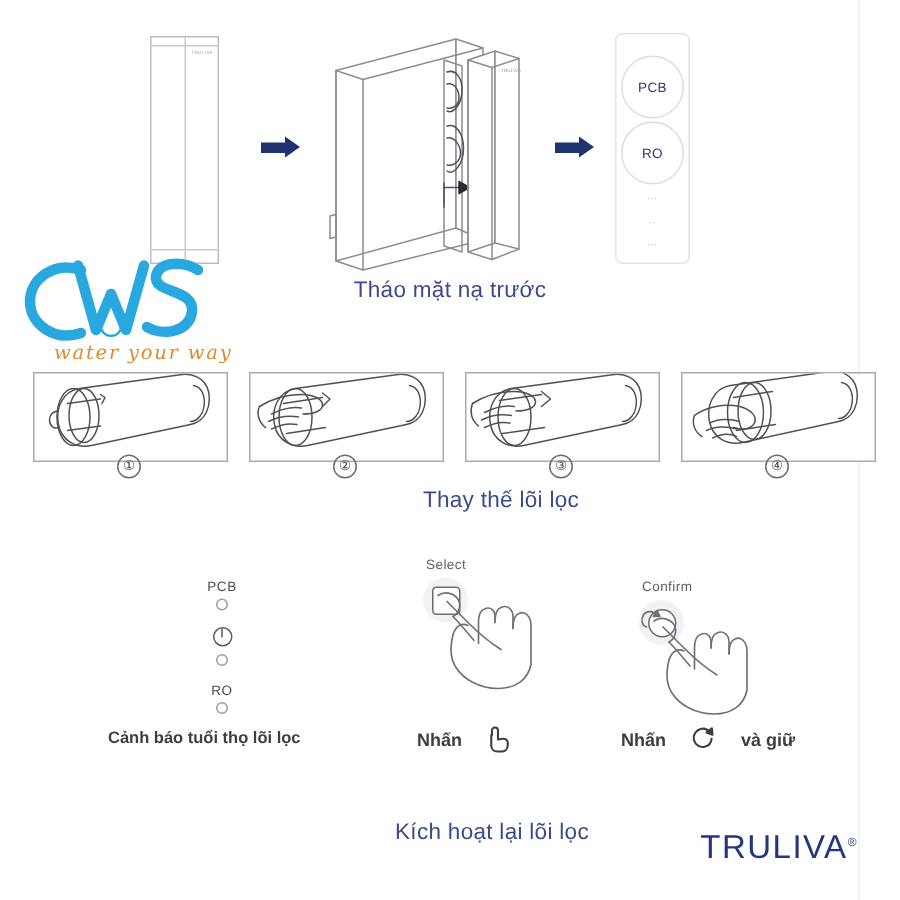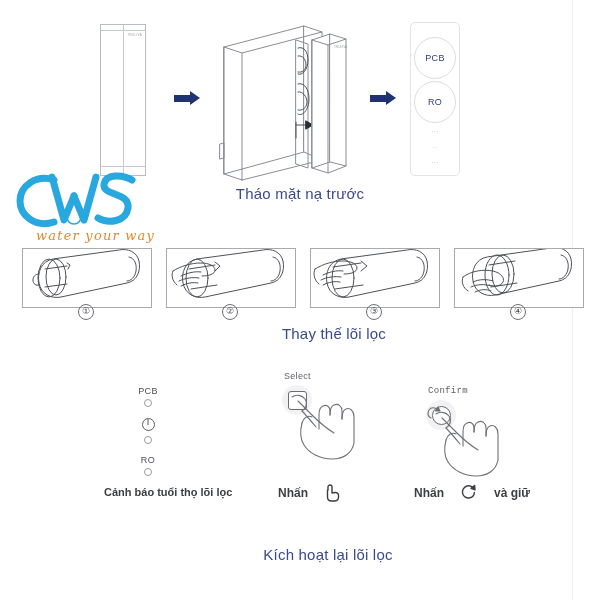--- a/index.html
+++ b/index.html
@@ -434,21 +434,21 @@
     <div class="ind-dot"></div>
     <div class="ind-power">
       <div class="ring"></div>
       <div class="stem"></div>
     </div>
     <div class="ind-dot" style="margin-top:5px;"></div>
     <div class="ind-label">RO</div>
     <div class="ind-dot"></div>
   </div>
 
-  <div class="mini-caption" style="left:104px; top:486px;">Cảnh báo tuổi thọ lõi lọc</div>
+  <div class="mini-caption" style="left:72px; top:486px;">Cảnh báo tuổi thọ lõi lọc</div>
 
   <div class="touch-block" style="left:278px; top:371px; width:110px; height:100px;">
     <div class="touch-label" style="left:6px; top:0;">Select</div>
     <div class="touch-halo" style="left:4px; top:14px;"></div>
     <div class="touch-key" style="left:10px; top:20px;"></div>
     <svg class="hand-svg" style="left:0; top:10px;" width="110" height="90" viewBox="0 0 110 90">
       <path d="M20 20 L34 34 C40 40 48 47 56 52"></path>
       <path d="M14 16 C18 13 24 14 27 18 C30 22 28 28 24 30"></path>
       <path d="M24 30 C28 34 33 40 38 46"></path>
       <path d="M24 42 C22 50 22 58 26 64 C31 72 42 78 54 78 C66 78 74 72 76 62 L76 36 C76 30 72 26 68 28 C65 29 64 33 64 38"></path>
@@ -458,21 +458,21 @@
     </svg>
   </div>
 
   <div class="press-line" style="left:278px; top:484px;">
     <span>Nhấn</span>
     <svg width="16" height="18" viewBox="0 0 16 18">
       <path d="M4 6 L4 3 C4 1.6 5 1 6 1 C7 1 8 1.6 8 3 L8 9 L11 8.5 C13 8.2 14.5 9.5 14.5 11.2 L14.5 13 C14.5 15.4 12.6 17 10.2 17 L7.5 17 C5.2 17 3.5 15.4 3.5 13 L3.5 6 Z"></path>
     </svg>
   </div>
 
-  <div class="touch-block" style="left:418px; top:386px; width:120px; height:100px;font-family:Liberation Mono, monospace;">
+  <div class="touch-block" style="left:418px; top:386px; width:120px; height:100px;">
     <div class="touch-label" style="left:10px; top:0;">Confirm</div>
     <div class="touch-halo" style="left:8px; top:14px;"></div>
     <div class="touch-key round" style="left:14px; top:20px;"></div>
     <svg class="hand-svg" style="left:6px; top:18px;" width="24" height="20" viewBox="0 0 24 20">
       <path d="M14 6 C11 3 7 3 5 6 C3 9 4 13 7 14"></path>
       <path style="fill:#6e7076;" d="M14 3 L16 7 L11.5 7 Z"></path>
     </svg>
     <svg class="hand-svg" style="left:0; top:10px;" width="120" height="90" viewBox="0 0 120 90">
       <path d="M24 22 L38 36 C44 42 52 49 60 54"></path>
       <path d="M18 18 C22 15 28 16 31 20 C34 24 32 30 28 32"></path>
@@ -488,14 +488,17 @@
     <span>Nhấn</span>
     <svg width="18" height="18" viewBox="0 0 18 18">
       <path d="M13.5 4.5 C12 2.4 9.4 1.3 7 2 C3.8 2.9 1.8 6.2 2.6 9.4 C3.4 12.6 6.7 14.6 9.9 13.8 C12.4 13.2 14.2 11 14.4 8.5"></path>
       <polygon style="fill:#3c3e44;" points="14.6,1.5 15,5.8 11,4.3"></polygon>
     </svg>
     <span>và giữ</span>
   </div>
 
   <div class="caption" style="top:546px;margin-left:28px;">Kích hoạt lại lõi lọc</div>
 
+  <div class="truliva">
+    <span>TRULIVA</span><sup>®</sup>
+  </div>
 
 </div>
 
 </body></html>

